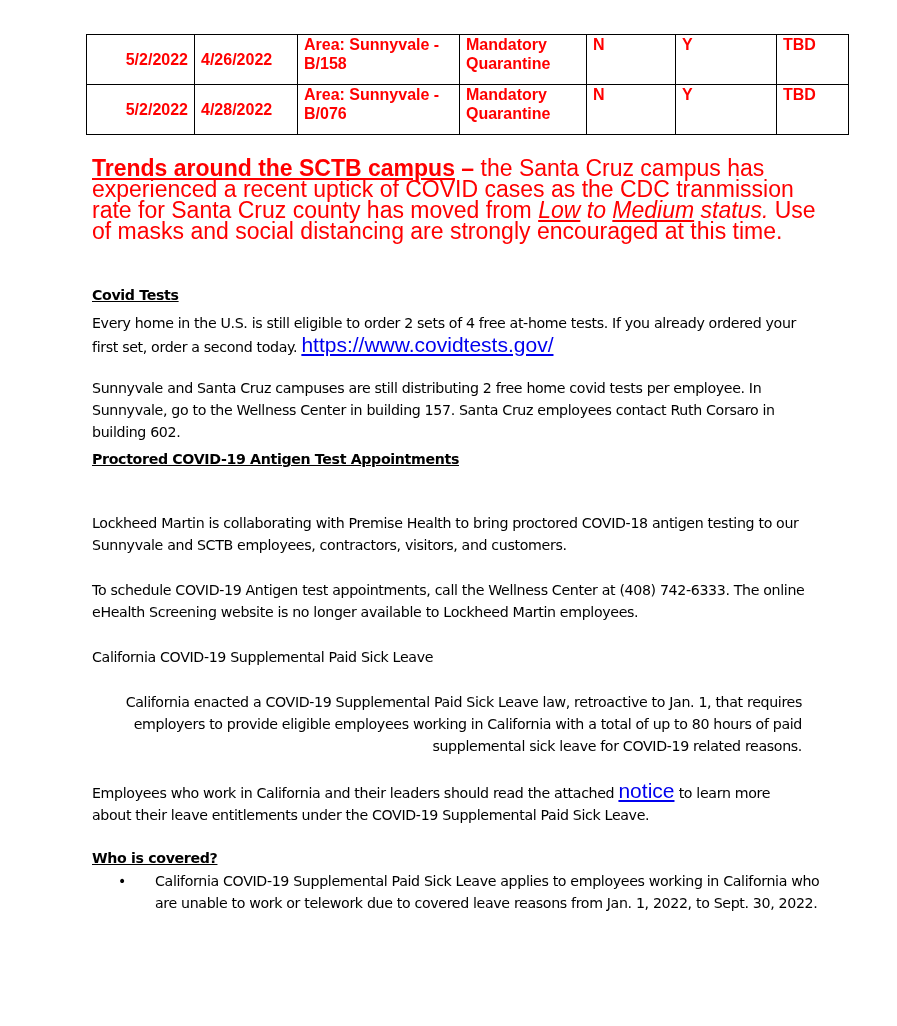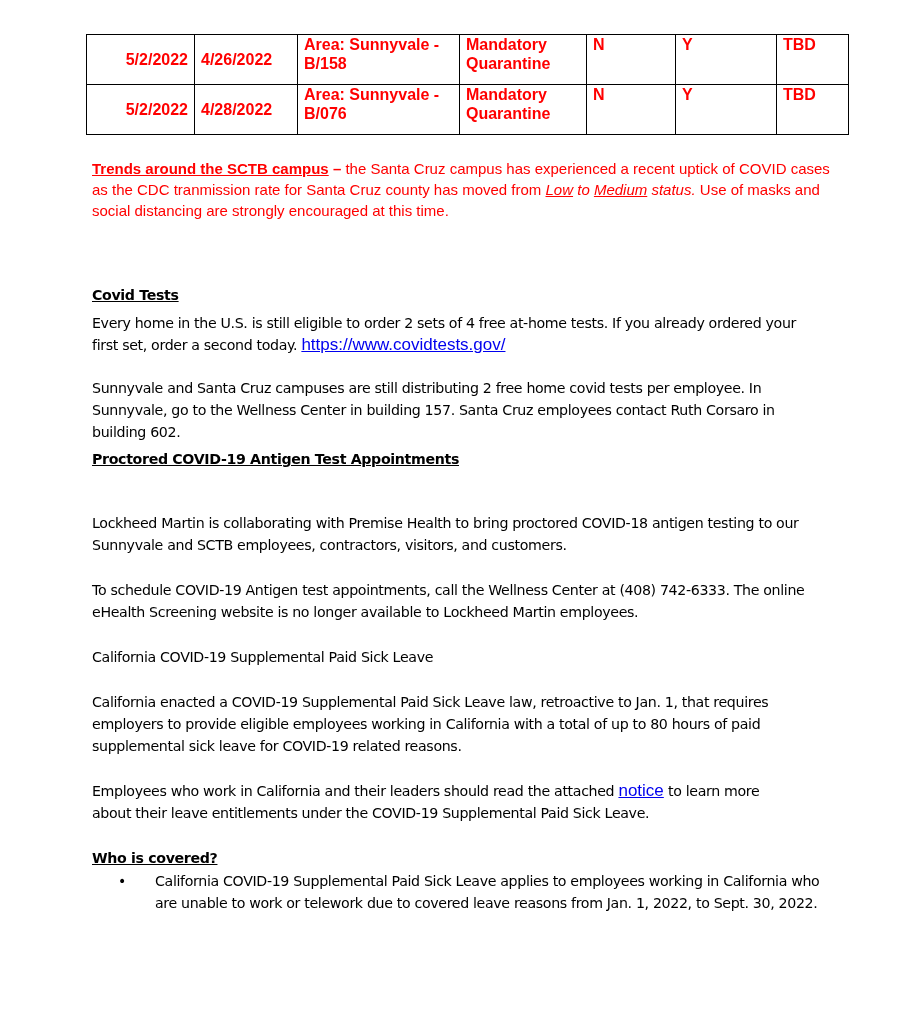--- a/index.html
+++ b/index.html
@@ -7,32 +7,32 @@
          font-family:"Liberation Sans", sans-serif; color:#000; }
   .table { position:absolute; left:86px; top:34px; border-collapse:collapse; }
   .table td { border:1.5px solid #000; vertical-align:top; padding:0 6px;
               font-family:"Liberation Sans", sans-serif; font-weight:bold; font-size:16px;
               color:#ff0000; line-height:19px; height:50px; box-sizing:border-box; }
   .table td.mid { vertical-align:middle; }
   .c1 { width:108px;text-align:right; } .c2 { width:103px; } .c3 { width:162px; } .c4 { width:127px; }
   .c5 { width:89px; } .c6 { width:101px; } .c7 { width:72px; }
 
   .trend { position:absolute; left:92px; top:158px; width:740px;
-           font-family:"Liberation Sans", sans-serif; font-size:15px; line-height:21px; color:#ff0000; }
+           font-family:"Liberation Sans", sans-serif; font-size:23px; line-height:21px; color:#ff0000; }
   .trend .lead { font-weight:bold; text-decoration:underline; }
   .trend .dash { font-weight:bold; }
   .trend .ital { font-style:italic; }
   .trend .ul { text-decoration:underline; }
 
   .body { position:absolute; left:92px; width:720px;
           font-family:"DejaVu Sans", sans-serif; font-size:14.2px; line-height:22px; color:#000;
           letter-spacing:-0.35px; }
   .heading { font-weight:bold; text-decoration:underline; }
   a.link { color:#0000ee; font-family:"Liberation Sans", sans-serif;
-           font-size:17px; letter-spacing:0; }
+           font-size:21px; letter-spacing:0; }
   .bullet-row { position:absolute; left:118px; width:700px; }
   .bullet-dot { position:absolute; left:0; top:0; font-size:14px; }
   .bullet-text { position:absolute; left:30px; width:680px;margin-left:7px; }
 </style>
 </head>
 <body>
 
 <table class="table">
   <tbody>
       <tr>
@@ -65,21 +65,21 @@
 <div class="body" style="top:377px; width:730px;">Sunnyvale and Santa Cruz campuses are still distributing 2 free home covid tests per employee. In Sunnyvale, go to the Wellness Center in building 157. Santa Cruz employees contact Ruth Corsaro in building 602.</div>
 
 <div class="body heading" style="top:448px;">Proctored COVID-19 Antigen Test Appointments</div>
 
 <div class="body" style="top:512px;">Lockheed Martin is collaborating with Premise Health to bring proctored COVID-18 antigen testing to our Sunnyvale and SCTB employees, contractors, visitors, and customers.</div>
 
 <div class="body" style="top:579px; width:730px;">To schedule COVID-19 Antigen test appointments, call the Wellness Center at (408) 742-6333. The online eHealth Screening website is no longer available to Lockheed Martin employees.</div>
 
 <div class="body" style="top:646px;">California COVID-19 Supplemental Paid Sick Leave</div>
 
-<div class="body" style="top:691px; width:710px;">California enacted a COVID-19 Supplemental Paid Sick Leave law, retroactive to Jan. 1, that requires employers to provide eligible employees working in California with a total of up to 80 hours of paid supplemental sick leave for COVID-19 related reasons.</div>
+<div class="body" style="top:691px; width:710px;text-align:right;">California enacted a COVID-19 Supplemental Paid Sick Leave law, retroactive to Jan. 1, that requires employers to provide eligible employees working in California with a total of up to 80 hours of paid supplemental sick leave for COVID-19 related reasons.</div>
 
 <div class="body" style="top:780px; width:700px;"><span>Employees who work in California and their leaders should read the attached </span><a class="link" href="#">notice</a><span> to learn more about their leave entitlements under the COVID-19 Supplemental Paid Sick Leave.</span></div>
 
 <div class="body heading" style="top:847px;">Who is covered?</div>
 
 <div class="body bullet-row" style="top:870px;">
   <span class="bullet-dot">•</span>
   <span class="bullet-text">California COVID-19 Supplemental Paid Sick Leave applies to employees working in California who are unable to work or telework due to covered leave reasons from Jan. 1, 2022, to Sept. 30, 2022.</span>
 </div>
 

